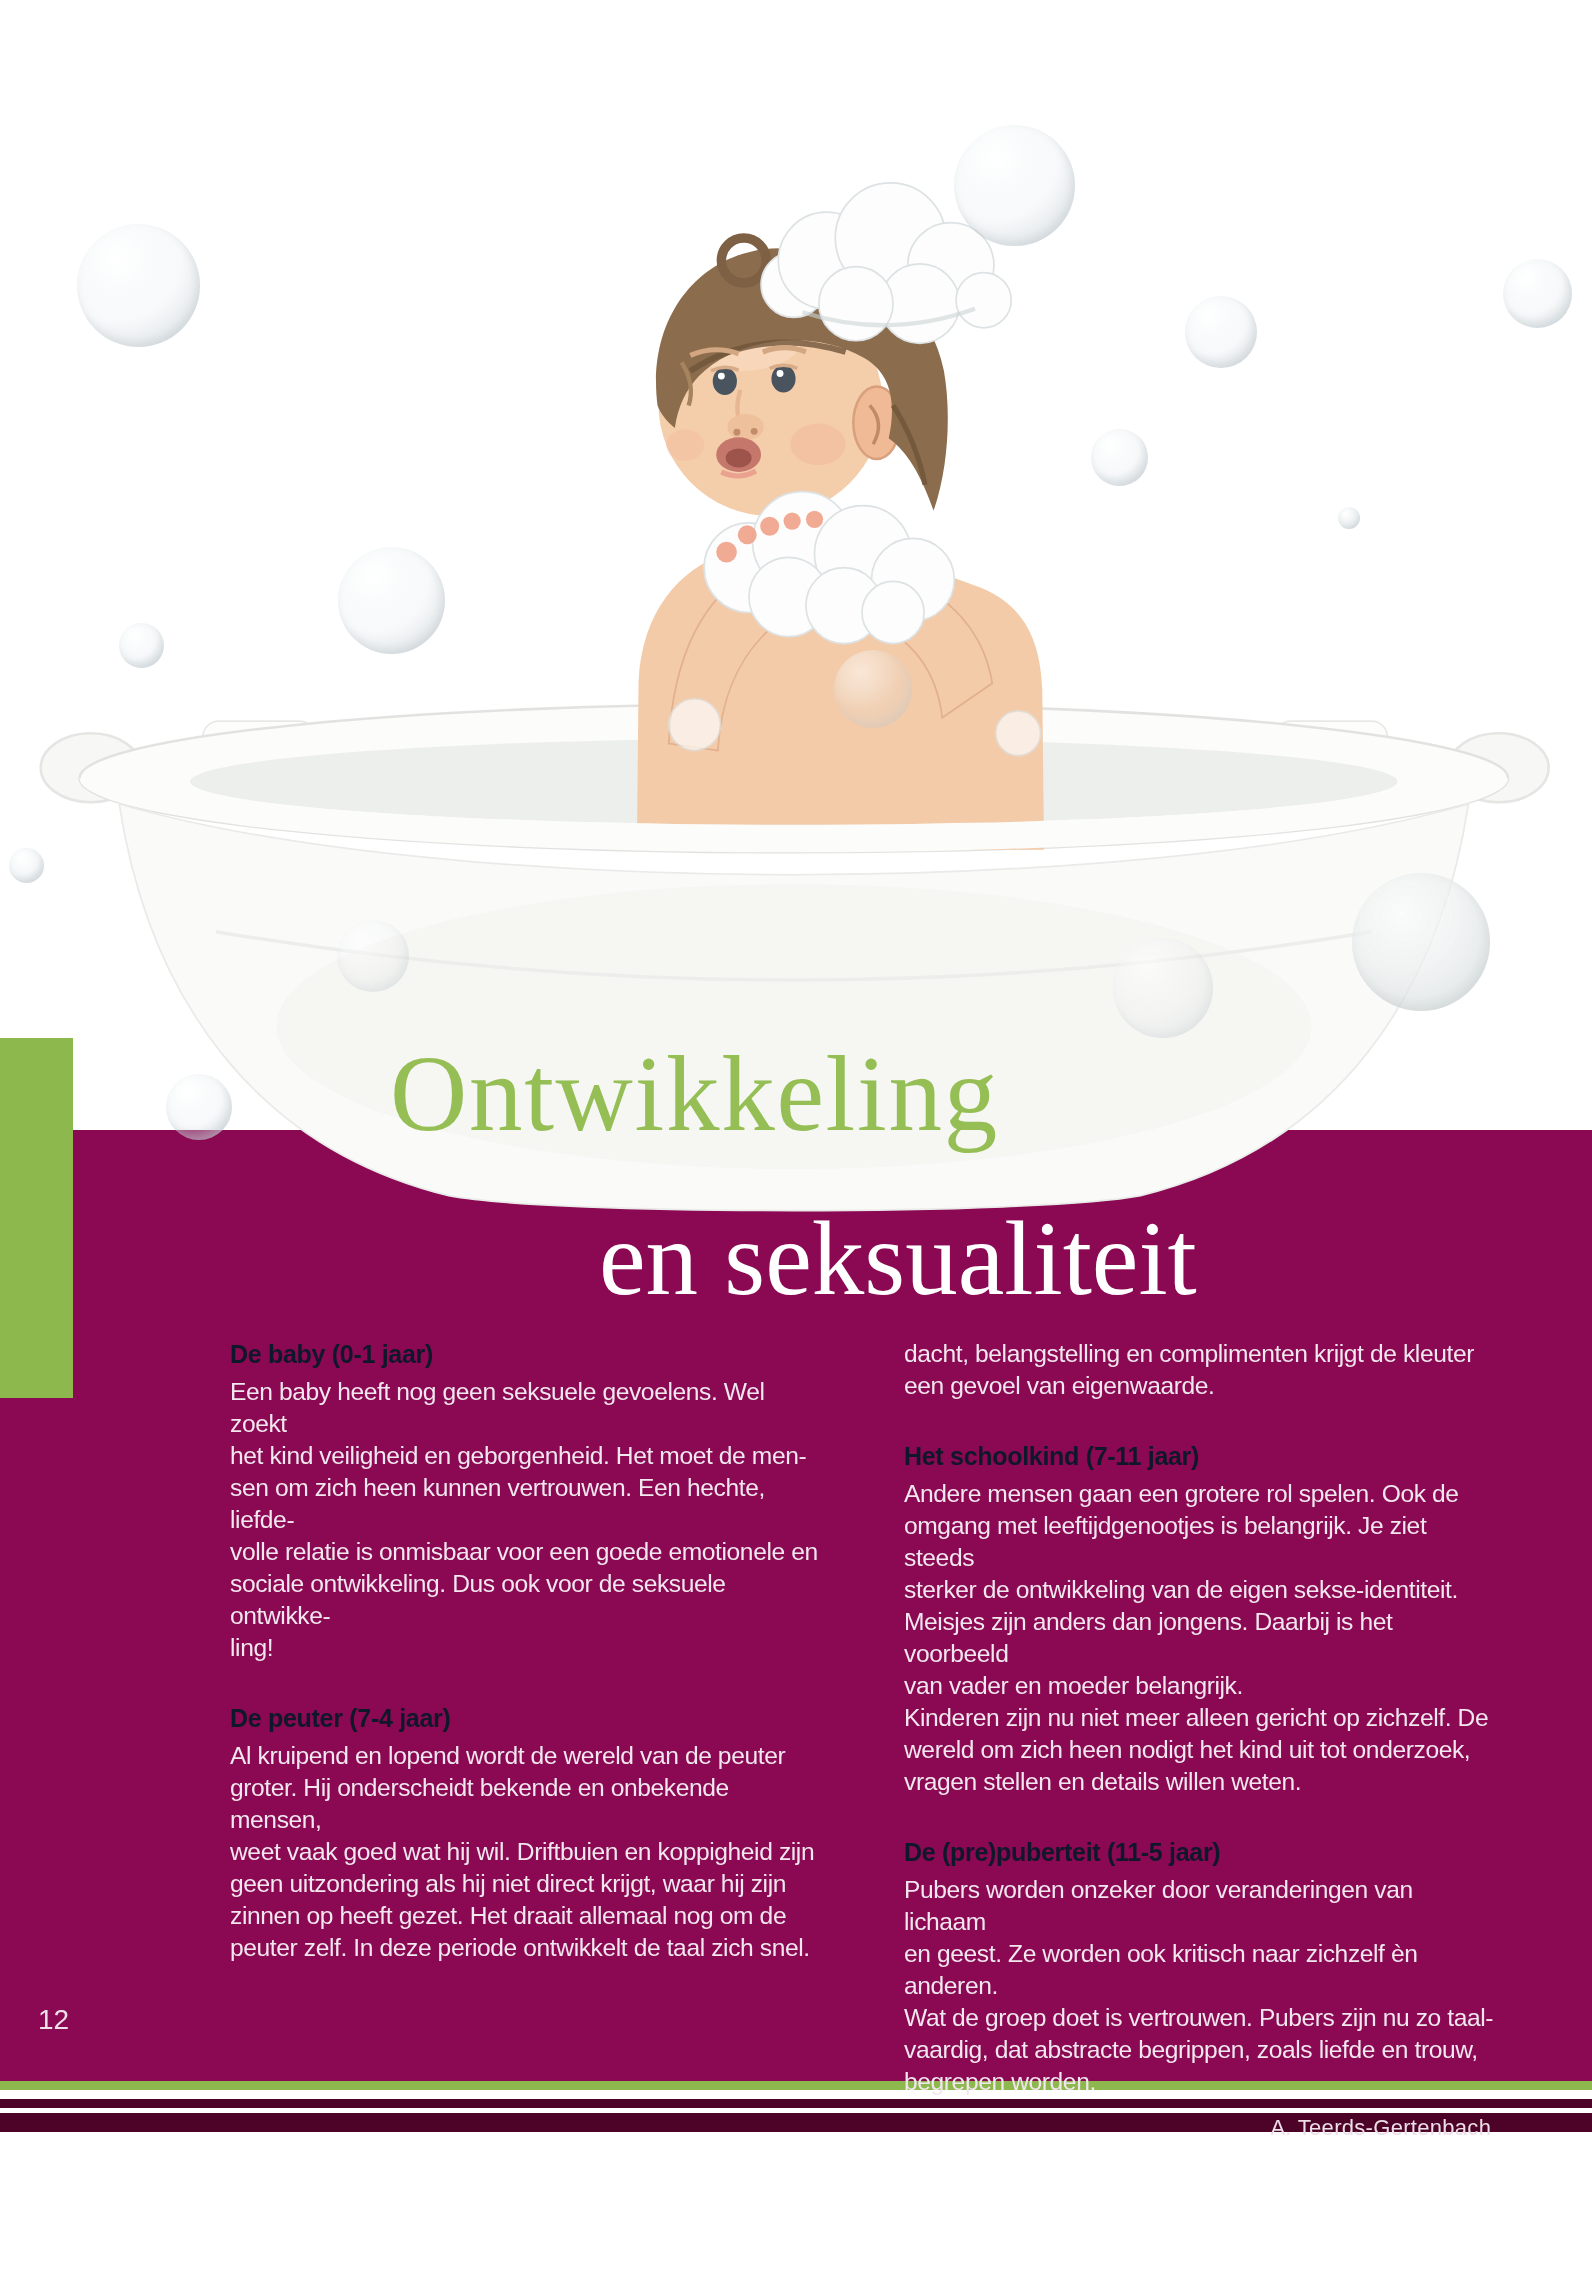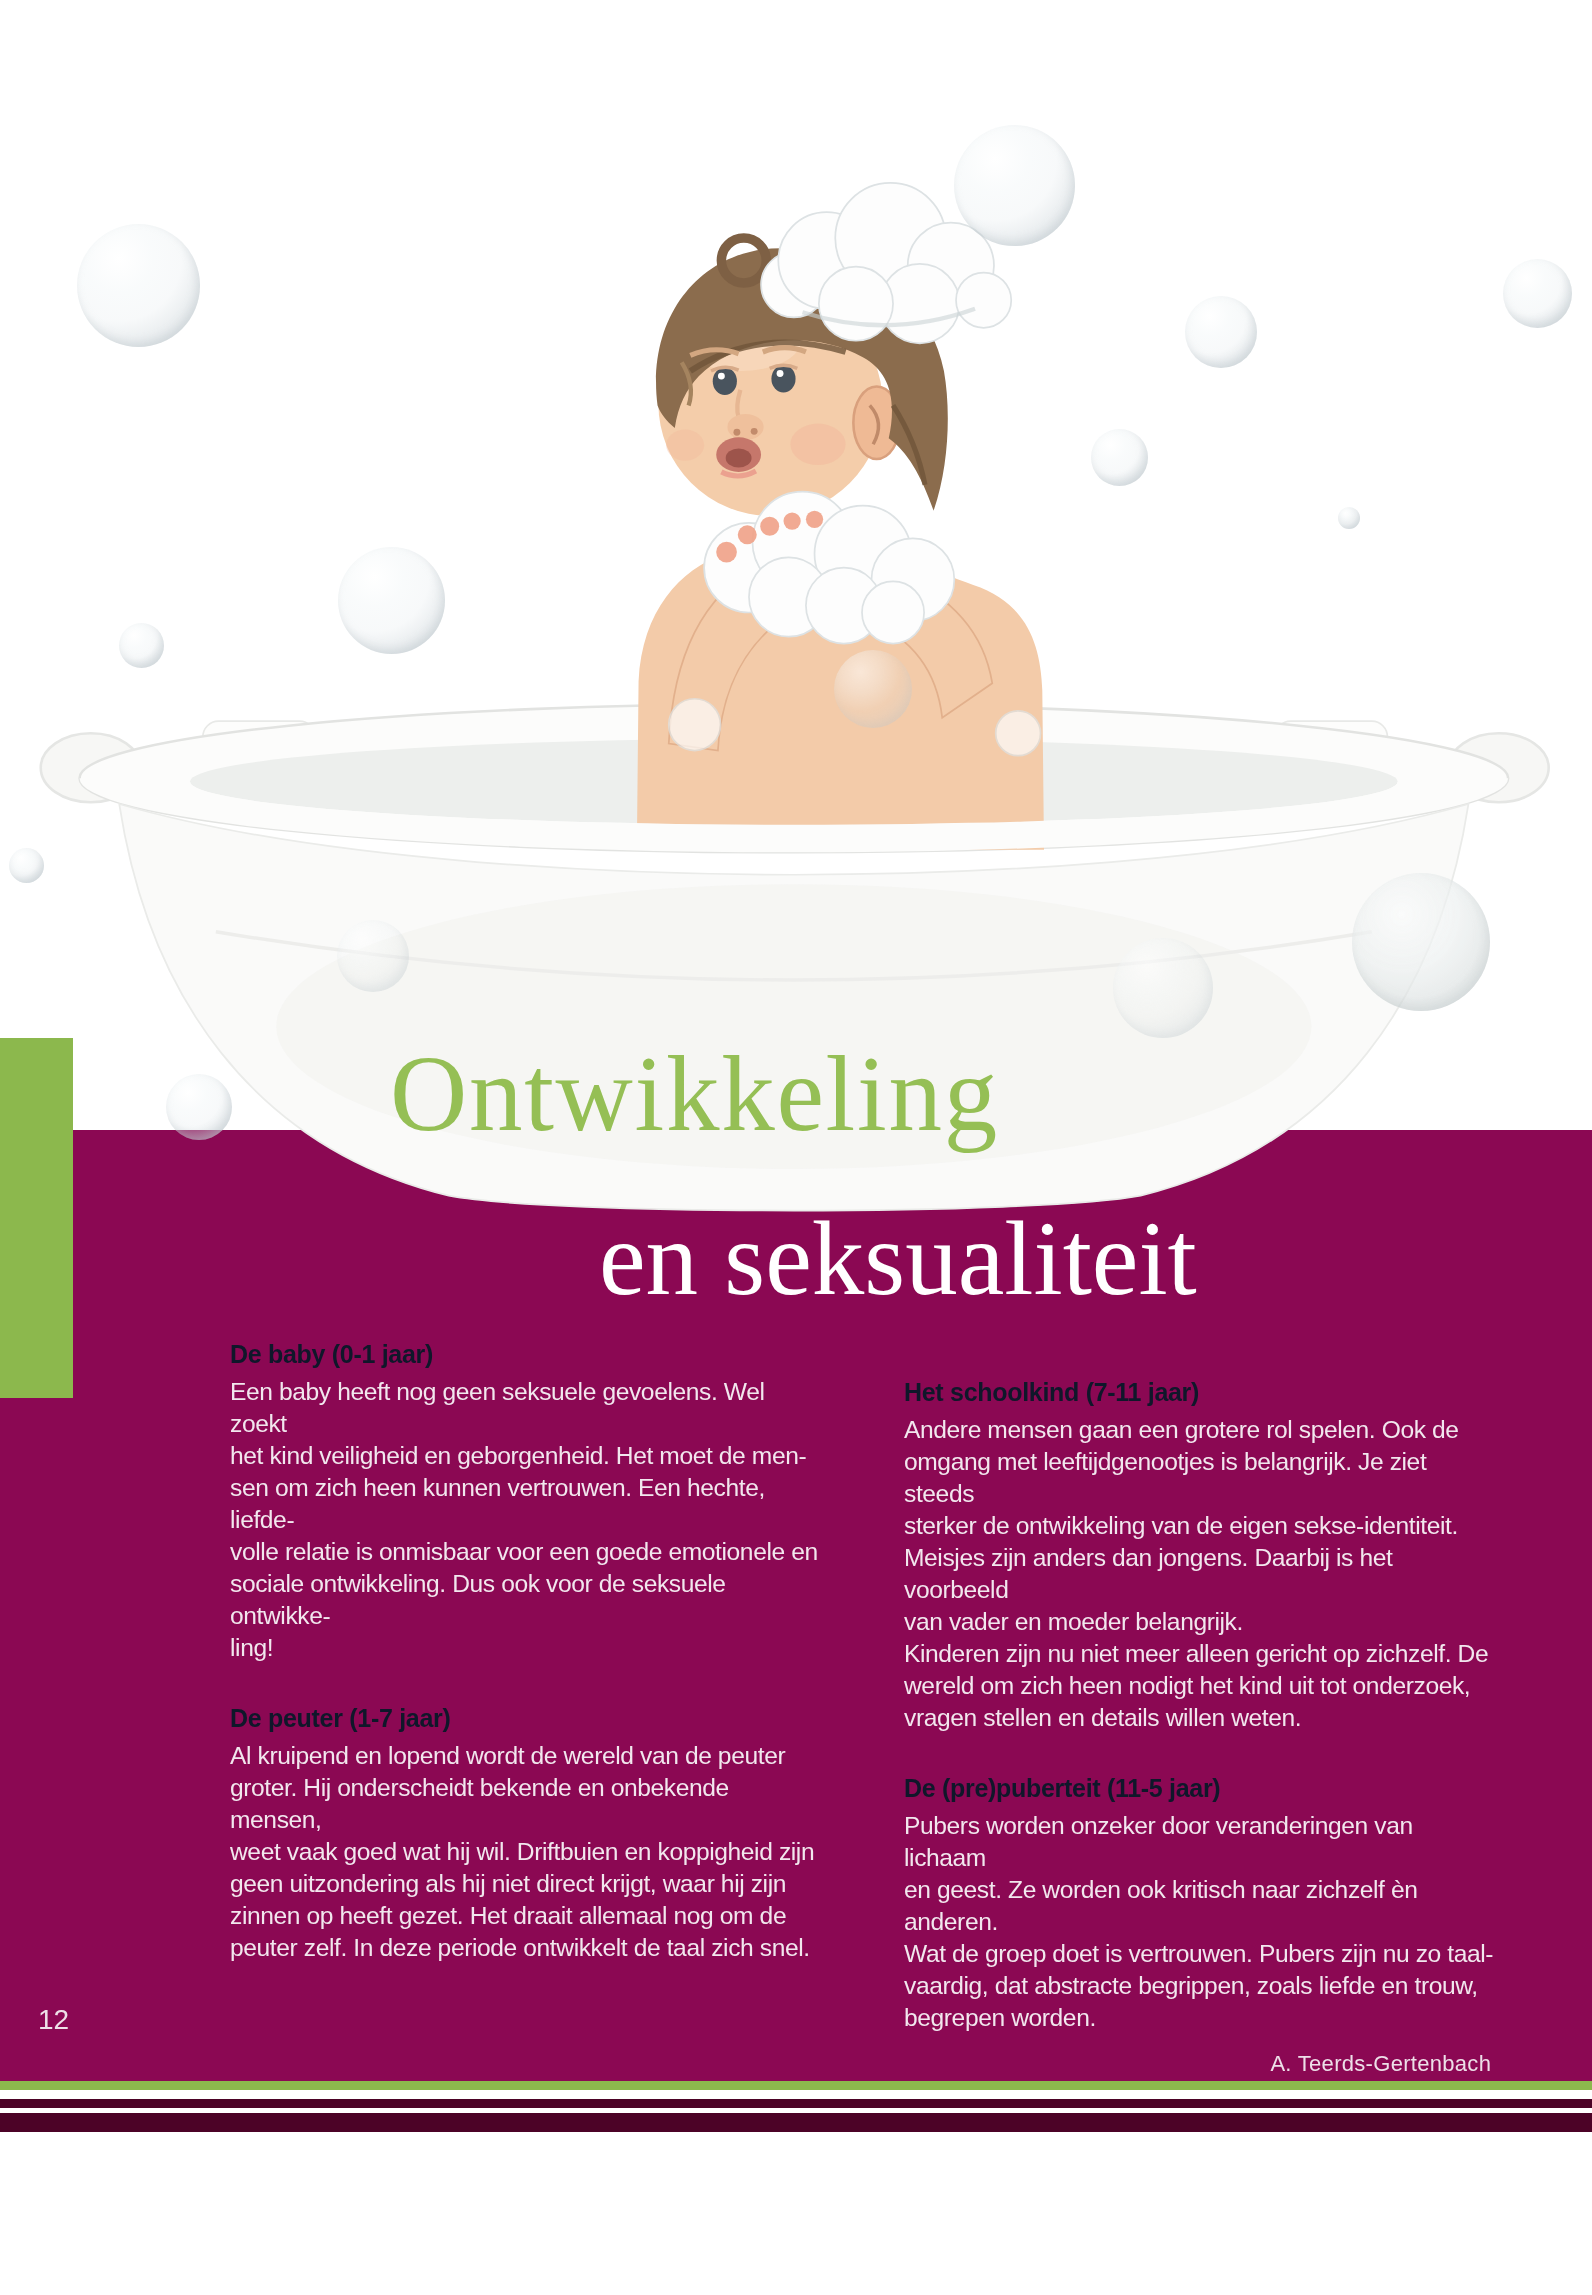--- a/index.html
+++ b/index.html
@@ -197,31 +197,33 @@
     <section>
       <h3 class="no-top">De baby (0-1 jaar)</h3>
       <p>Een baby heeft nog geen seksuele gevoelens. Wel zoekt
 het kind veiligheid en geborgenheid. Het moet de men-
 sen om zich heen kunnen vertrouwen. Een hechte, liefde-
 volle relatie is onmisbaar voor een goede emotionele en
 sociale ontwikkeling. Dus ook voor de seksuele ontwikke-
 ling!</p>
     </section>
     <section>
-      <h3>De peuter (1-7 jaar)</h3>
+      <h3>De peuter (7-4 jaar)</h3>
       <p>Al kruipend en lopend wordt de wereld van de peuter
 groter. Hij onderscheidt bekende en onbekende mensen,
 weet vaak goed wat hij wil. Driftbuien en koppigheid zijn
 geen uitzondering als hij niet direct krijgt, waar hij zijn
 zinnen op heeft gezet. Het draait allemaal nog om de
 peuter zelf. In deze periode ontwikkelt de taal zich snel.</p>
     </section>
   </div>
 
   <div class="col col-right">
+    <p>dacht, belangstelling en complimenten krijgt de kleuter
+een gevoel van eigenwaarde.</p>
     <section>
       <h3>Het schoolkind (7-11 jaar)</h3>
       <p>Andere mensen gaan een grotere rol spelen. Ook de
 omgang met leeftijdgenootjes is belangrijk. Je ziet steeds
 sterker de ontwikkeling van de eigen sekse-identiteit.
 Meisjes zijn anders dan jongens. Daarbij is het voorbeeld
 van vader en moeder belangrijk.
 Kinderen zijn nu niet meer alleen gericht op zichzelf. De
 wereld om zich heen nodigt het kind uit tot onderzoek,
 vragen stellen en details willen weten.</p>

